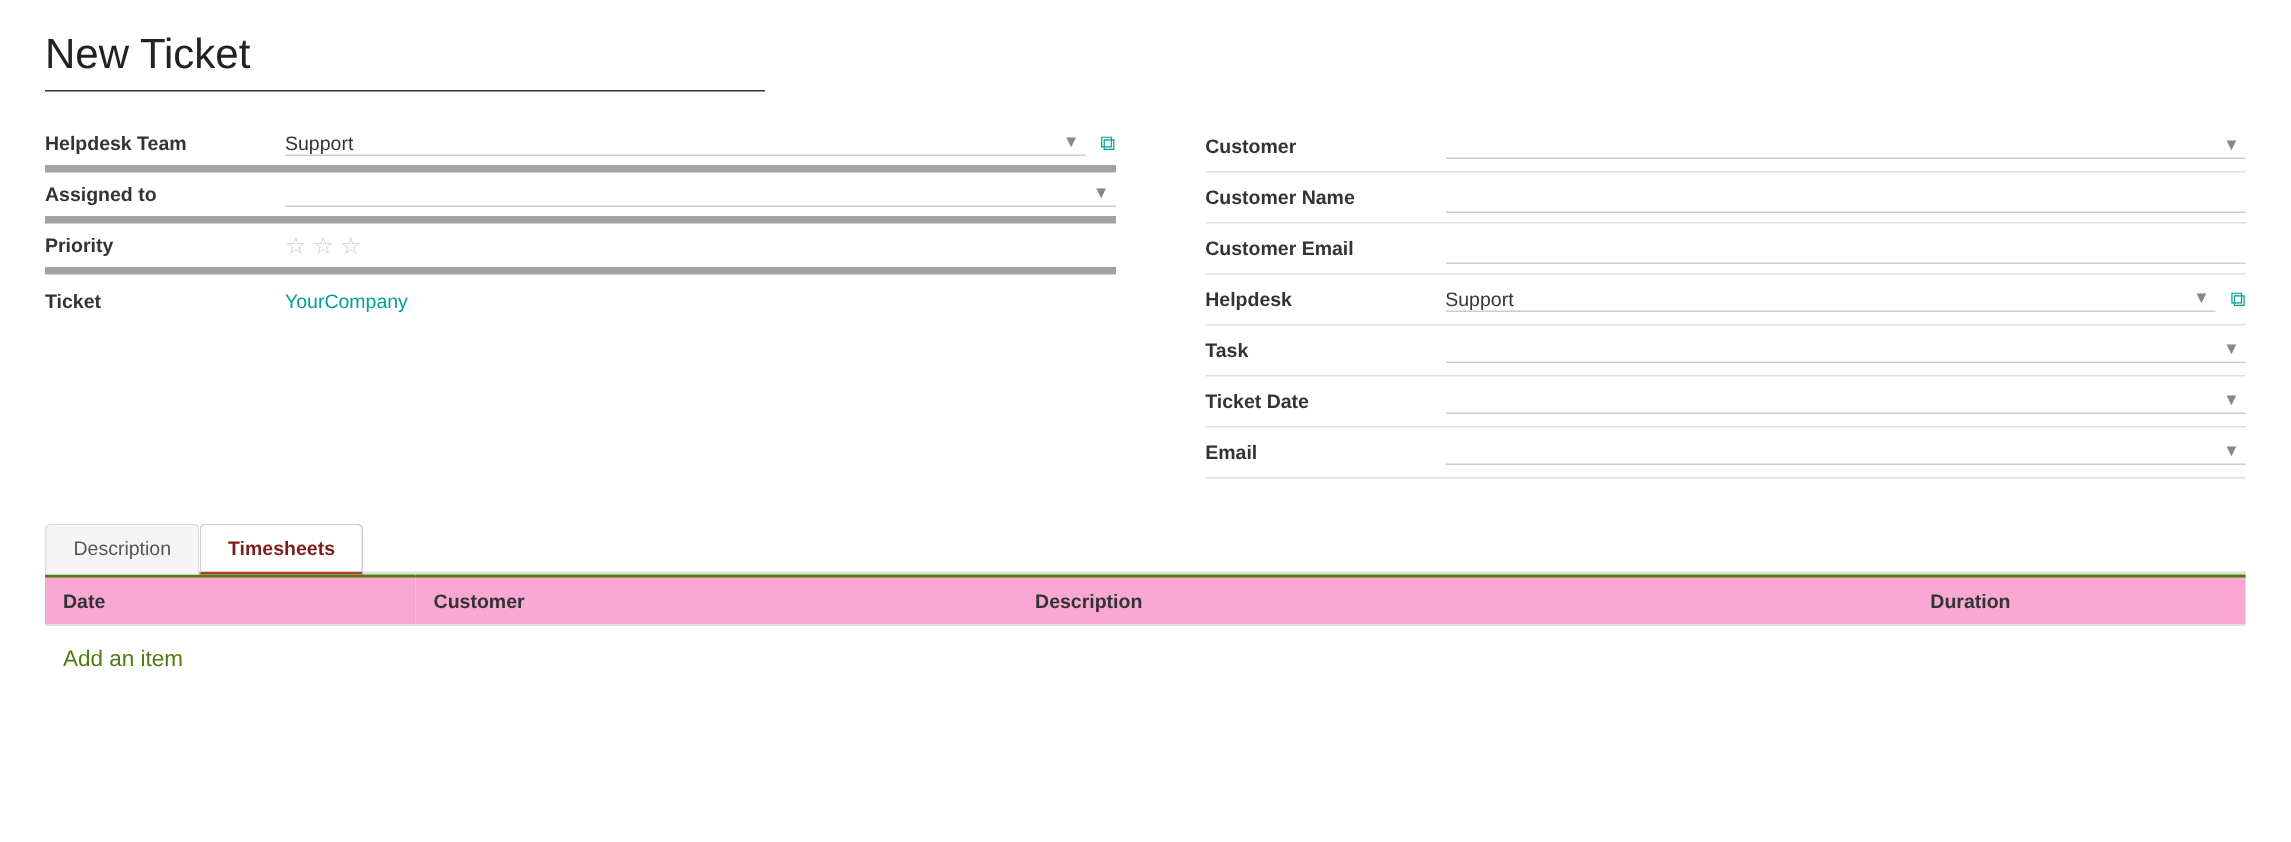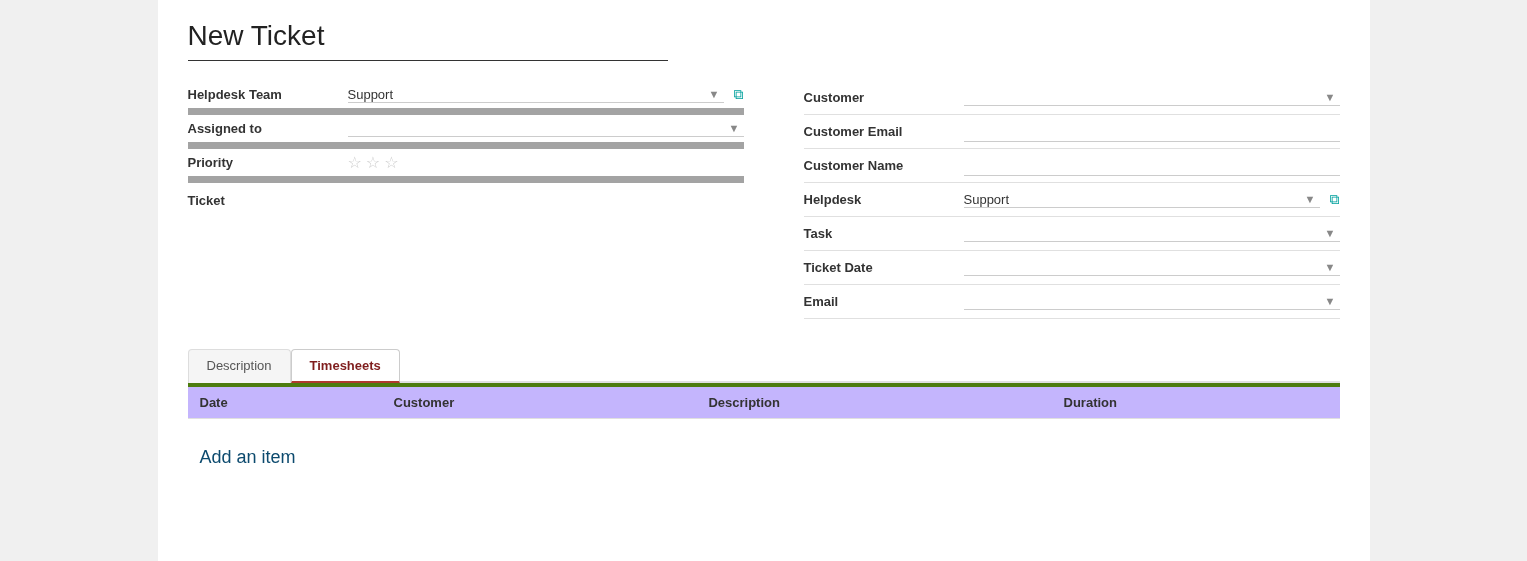--- a/index.html
+++ b/index.html
@@ -5,21 +5,21 @@
     * { box-sizing: border-box; margin: 0; padding: 0; }
     body {
       font-family: Arial, sans-serif;
       font-size: 13px;
       background: #f0f0f0;
       min-height: 561px;
     }
     .page-container {
       background: #fff;
       margin: 0 auto;
-      width: 1212px;
+      width: 1527px;
       min-height: 561px;
       position: relative;
     }
     .content-area {
       padding: 20px 30px 20px 30px;
     }
     .page-title {
       font-size: 28px;
       font-weight: 400;
       color: #222;
@@ -39,21 +39,21 @@
     }
     .form-left, .form-right {
       display: flex;
       flex-direction: column;
       gap: 0;
     }
     .form-row {
       display: flex;
       align-items: center;
       min-height: 34px;
-      border-bottom: 7px solid #a3a3a3;
+      border-bottom: 5px solid #a3a3a3;
     }
     .form-row:last-child {
       border-bottom: none;
     }
     .form-label {
       font-weight: 700;
       color: #333;
       width: 160px;
       flex-shrink: 0;
       font-size: 13px;
@@ -149,46 +149,46 @@
     .tab:not(.active) {
       border-color: #ddd;
     }
     
     .table-area {
       width: 100%;
       border-collapse: collapse;
       margin-top: 0;
     }
     .table-area thead tr {
-      background: #c4b5fd;
-      border-top: 4px solid #4d7c0f;
+      background: #f9a8d4;
+      border-top: 2px solid #4d7c0f;
       border-bottom: 1px solid #e0e0e0;
     }
     .table-area th {
       font-weight: 700;
       font-size: 13px;
       color: #333;
       padding: 8px 12px;
       text-align: left;
     }
     .table-area th:last-child {
-      text-align: left;
+      text-align: center;
     }
     .table-area td {
       padding: 8px 12px;
       font-size: 13px;
       color: #333;
     }
     .add-item-link {
-      color: #0c4a6e;
+      color: #4d7c0f;
       text-decoration: none;
-      font-size: 18px;
+      font-size: 15px;
       cursor: pointer;
       display: inline-block;
-      margin-top: 20px;
+      margin-top: 6px;
     }
     .form-right .form-row {
       border-bottom: 1px solid #e0e0e0;
       margin-left: 20px;
     }
     .form-right-field {
       flex: 1;
       display: flex;
       align-items: center;
     }
@@ -261,47 +261,50 @@
             <div class="priority-stars">
               <span class="star">☆</span>
               <span class="star">☆</span>
               <span class="star">☆</span>
             </div>
           </div>
         </div>
 
         <div class="form-row">
           <span class="form-label">Ticket</span>
+          <div class="form-value">
+            <a class="teal-link">YourCompany</a>
+          </div>
         </div>
 
       </div>
 
       <div class="form-right">
 
         <div class="form-row">
           <span class="form-label">Customer</span>
           <div class="form-right-field">
             <div class="dropdown-field">
               <select>
                 <option value=""></option>
               </select>
               <span class="dropdown-arrow">▼</span>
             </div>
           </div>
         </div>
 
         <div class="form-row">
+          <span class="form-label">Customer Name</span>
+          <div class="form-right-field">
+            <input type="text" class="text-field" style="">
+          </div>
+        </div>
+
+        <div class="form-row">
           <span class="form-label">Customer Email</span>
-          <div class="form-right-field">
-            <input type="text" class="text-field" style="">
-          </div>
-        </div>
-
-        <div class="form-row">
-          <span class="form-label">Customer Name</span>
           <div class="form-right-field">
             <input type="text" class="text-field" style="">
           </div>
         </div>
 
         <div class="form-row">
           <span class="form-label">Helpdesk</span>
           <div class="form-right-field">
             <div class="inline-dropdown">
               <div class="dropdown-wrap">

